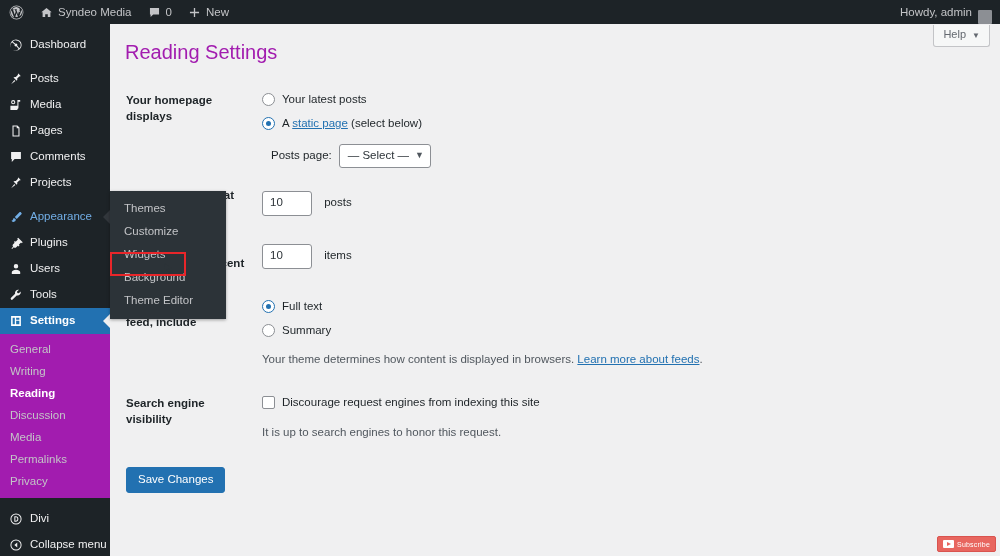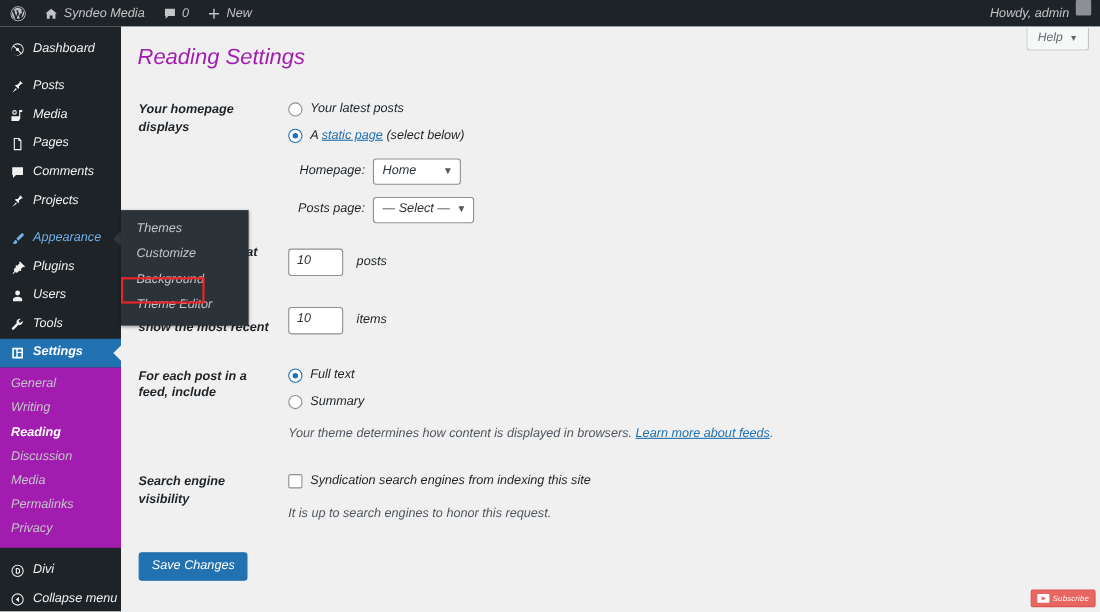--- a/index.html
+++ b/index.html
@@ -2,39 +2,39 @@
 <html><head>
 <meta charset="utf-8">
 <style>
   * { box-sizing: border-box; margin: 0; padding: 0; }
   html, body {
     width: 1000px; height: 556px;
     overflow: hidden;
     font-family: "Liberation Sans", sans-serif;
     background: #f0f0f1;
   }
-  #root { position: relative; width: 1000px; height: 556px; font-style: italic; }
+  #root { position: relative; width: 1000px; height: 556px; }
 
   
   .adminbar {
     position: absolute; top: 0; left: 0;
     width: 1000px; height: 24px;
     background: #1d2327;
     color: #c3c4c7;
     display: flex; align-items: center;
     font-size: 11.5px;
     z-index: 60;
   }
   .ab-item {
     display: flex; align-items: center; gap: 5px;
     height: 24px; padding: 0 8px;
     color: #c3c4c7; white-space: nowrap;
   }
   .ab-logo { padding: 0 8px 0 9px; }
-  .ab-right { margin-left: auto; display: flex; align-items: flex-start; }
+  .ab-right { margin-left: auto; display: flex; align-items: flex-end; }
   .ab-avatar {
     width: 14px; height: 14px; border-radius: 1px;
     background: #8c8f94; margin-left: 6px; margin-right: 8px;
     flex: 0 0 auto;
   }
   .wp-logo-svg { display:block; }
   .ico { display: inline-block; line-height: 0; }
 
   
   .sidebar {
@@ -439,29 +439,20 @@
             <div class="radio-row">
               <span class="radio checked"></span>
               <span>
                 <span>A </span><span class="link">static page</span><span> (select below)</span>
               </span>
             </div>
 
             <table class="sub-table">
               <tbody>
                 <tr>
-                  <td class="sub-label">Homepage:</td>
-                  <td>
-                    <span class="select">
-                      <span>Home</span>
-                      <span class="chev">▼</span>
-                    </span>
-                  </td>
-                </tr>
-                <tr>
                   <td class="sub-label">Posts page:</td>
                   <td>
                     <span class="select" style="gap:6px;">
                       <span>— Select —</span>
                       <span class="chev">▼</span>
                     </span>
                   </td>
                 </tr>
               </tbody>
             </table>
@@ -499,35 +490,36 @@
               <span>Your theme determines how content is displayed in browsers. </span><span class="link">Learn more about feeds</span><span>.</span>
             </div>
           </td>
         </tr>
 
         <tr>
           <th style="padding-top:19px;">Search engine visibility</th>
           <td style="padding-top:17px;">
             <div class="radio-row">
               <span class="checkbox"></span>
-              <span>Syndication search engines from indexing this site</span>
+              <span>Discourage request engines from indexing this site</span>
             </div>
             <div class="desc" style="margin-top:12px;">It is up to search engines to honor this request.</div>
           </td>
         </tr>
 
       </tbody>
     </table>
 
     <div class="btn-primary">Save Changes</div>
   </div>
 
   <div class="flyout">
     <span class="fly-item">Themes</span>
     <span class="fly-item">Customize</span>
+    <span class="fly-item">Widgets</span>
     <span class="fly-item">Background</span>
     <span class="fly-item">Theme Editor</span>
   </div>
 
   <div class="redbox"></div>
 
   <div class="cursor-dot">
     <svg width="11" height="13" viewBox="0 0 11 13">
       <path d="M1 1l8 5.2-3.4.7 2 3.6-1.6.9-2-3.6-2.4 2.4z" fill="#2c3338" stroke="#2c3338" stroke-width=".7"></path>
     </svg>

